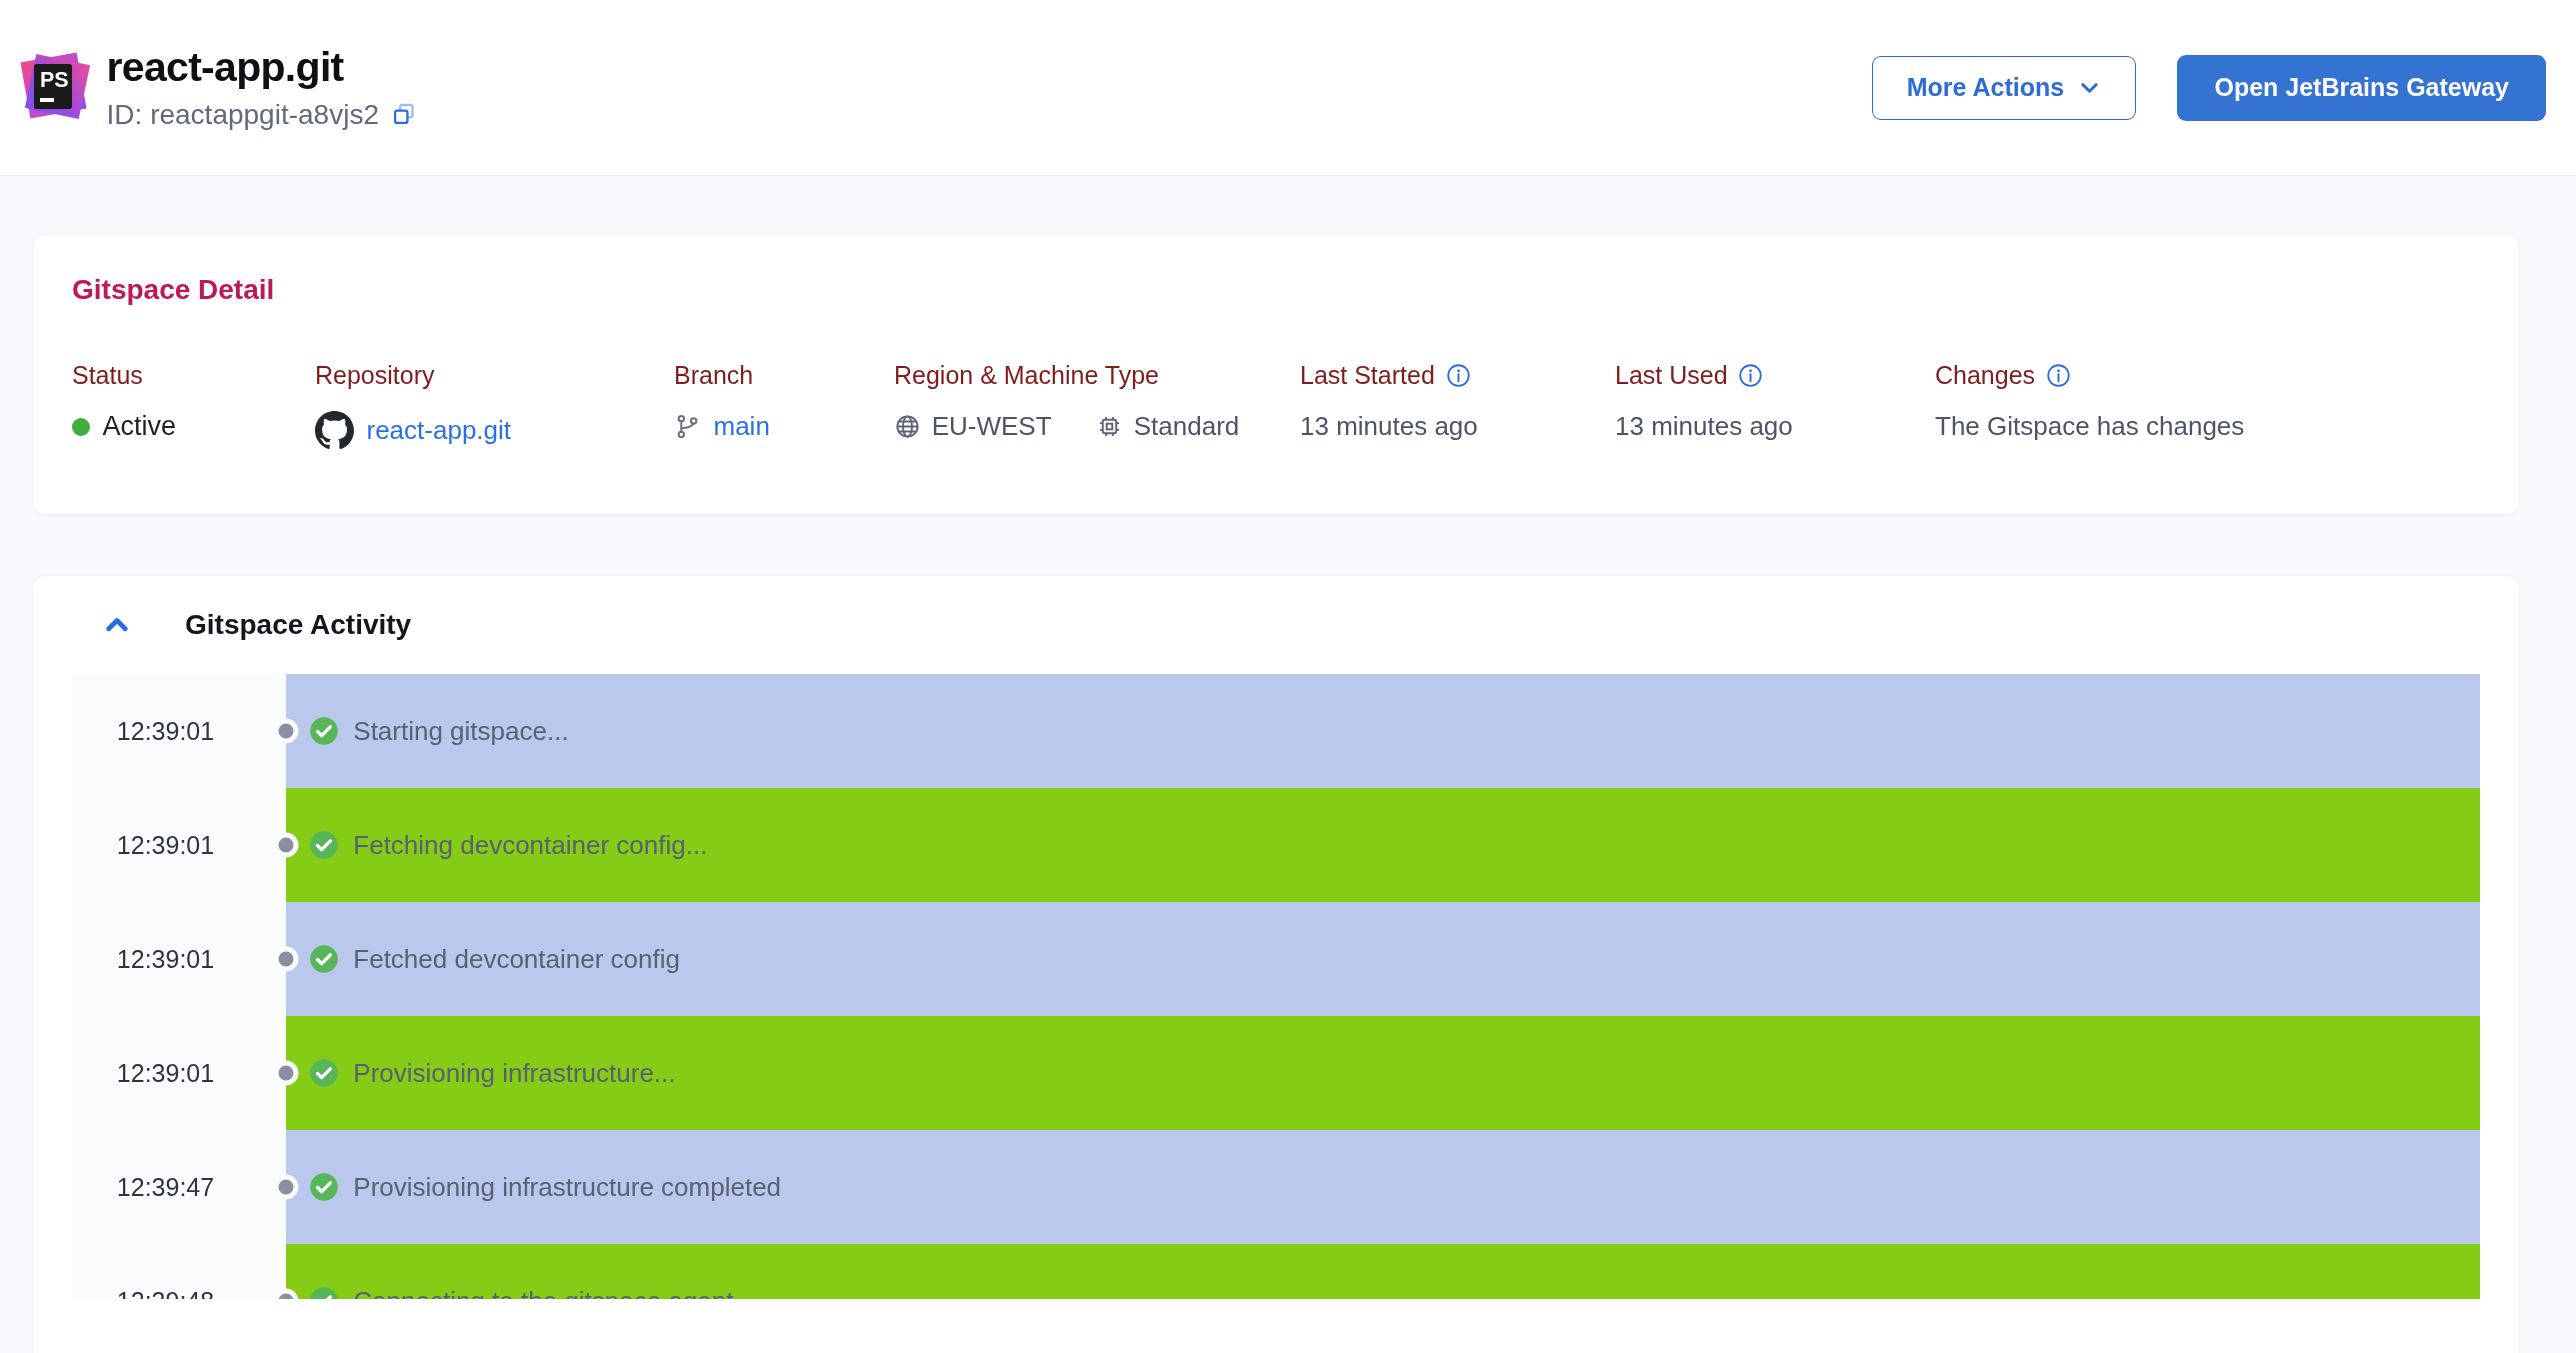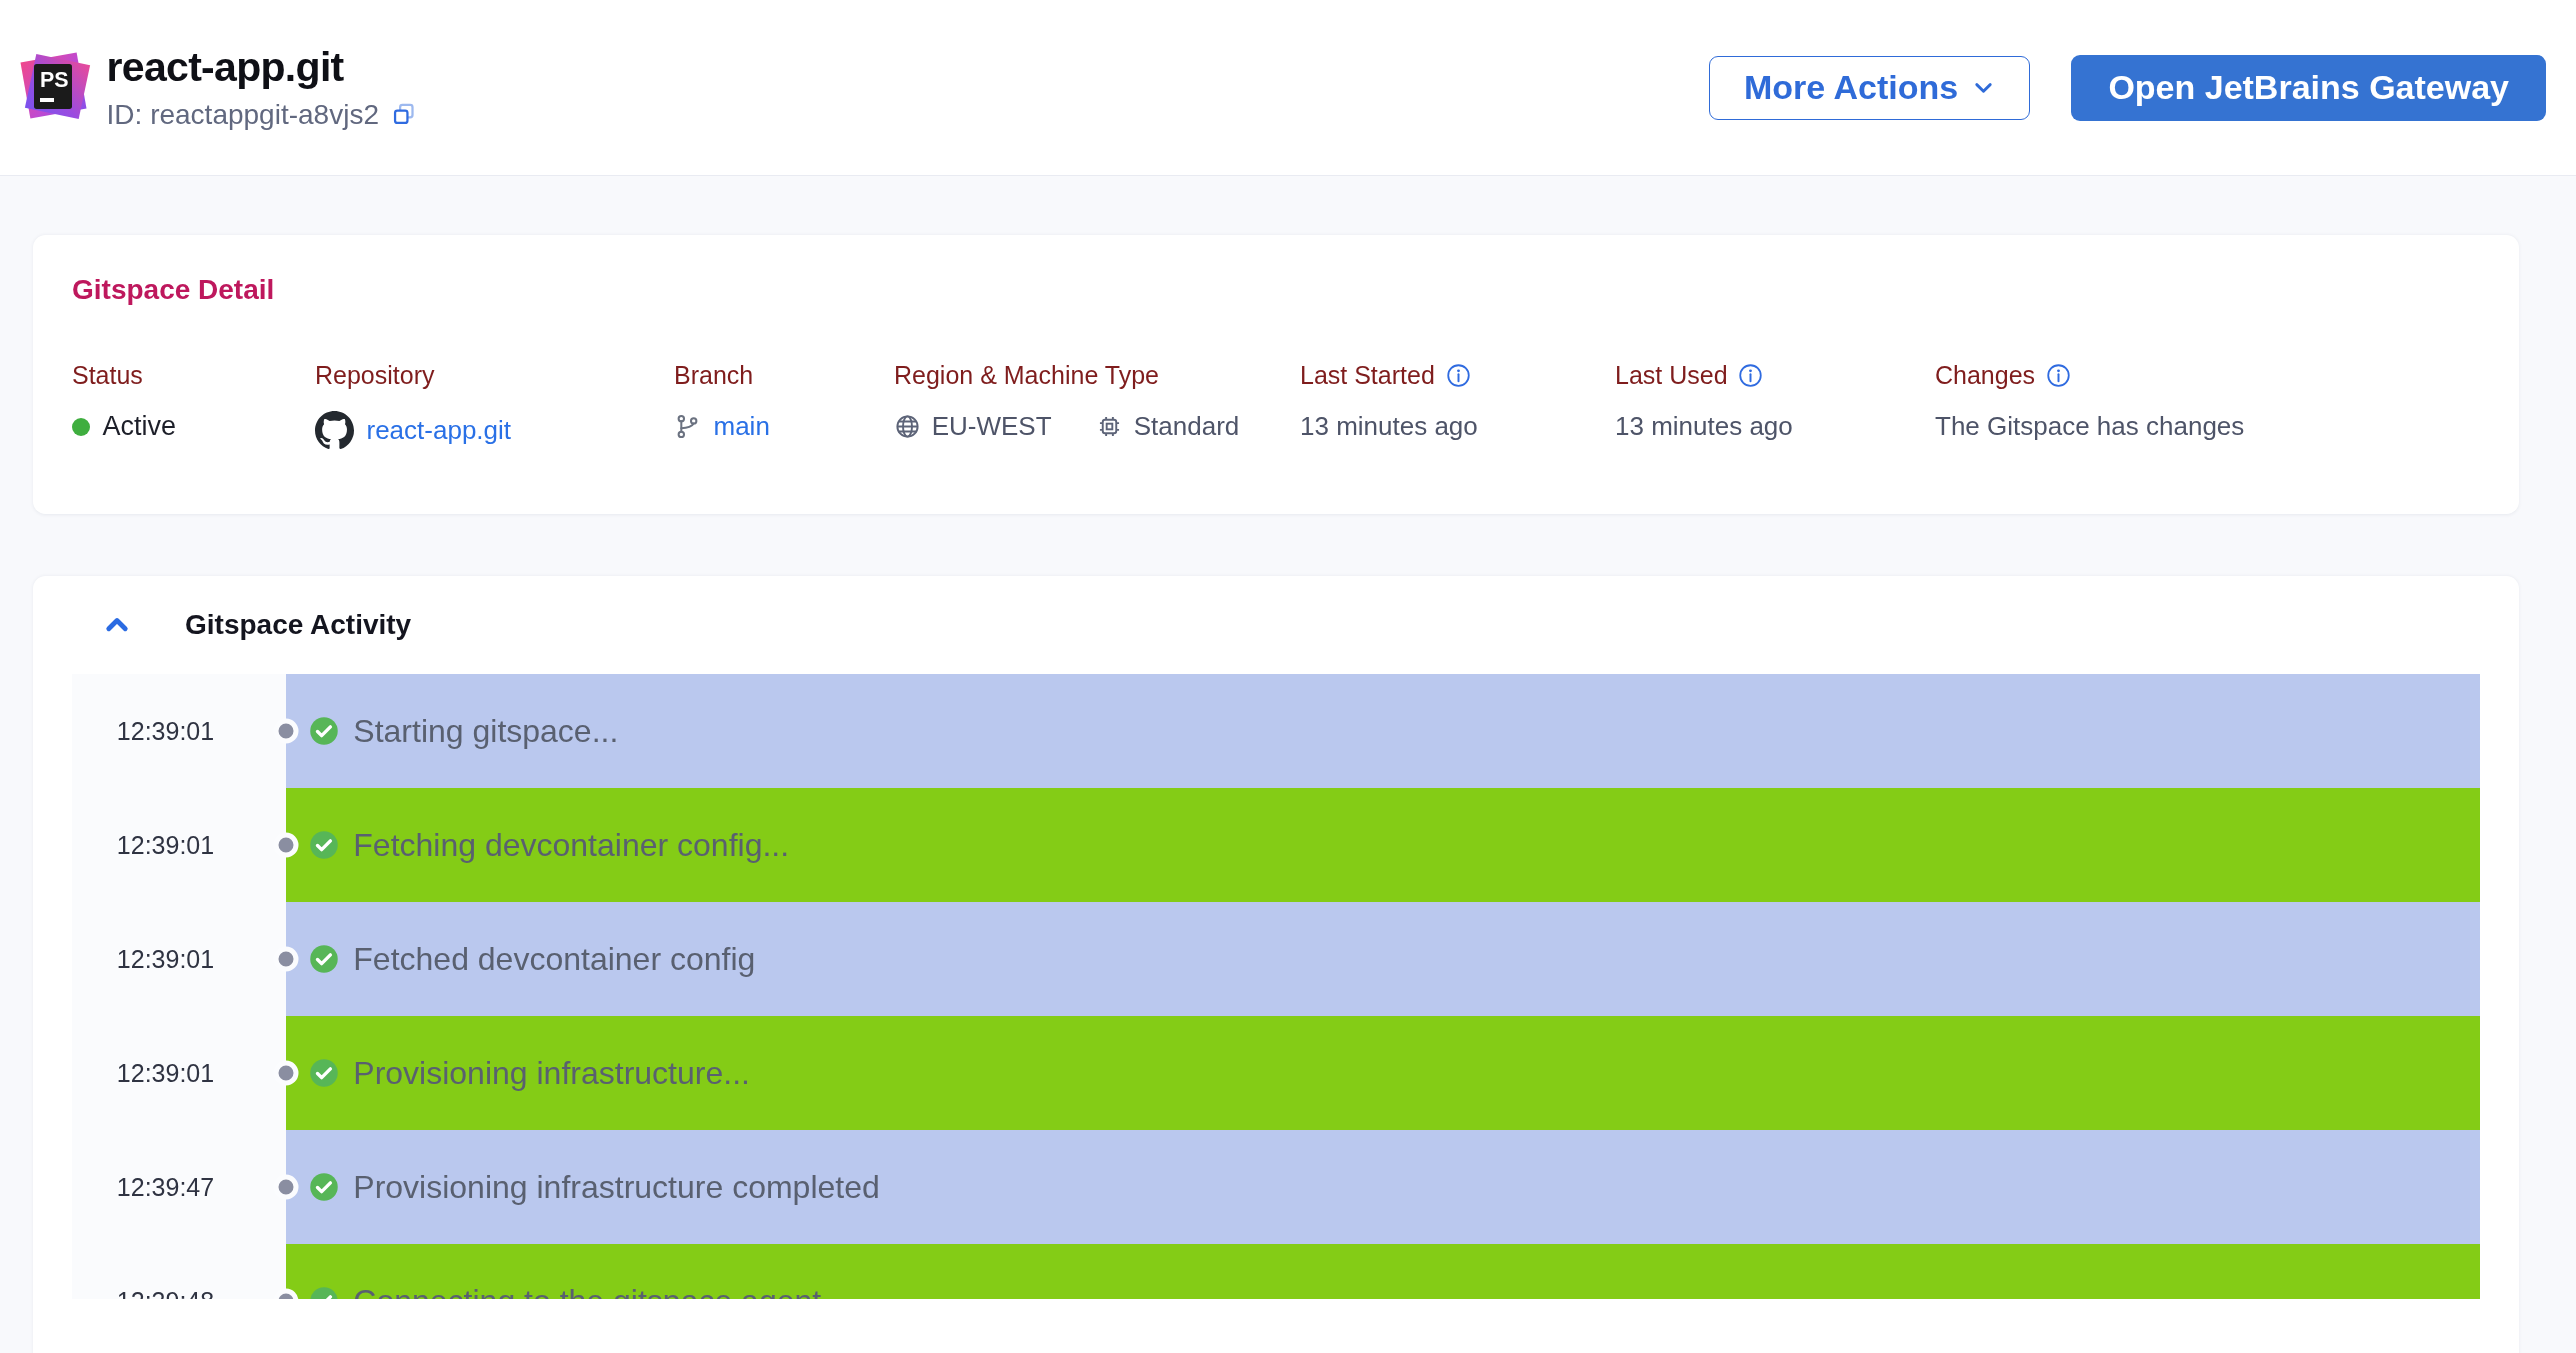--- a/index.html
+++ b/index.html
@@ -33,21 +33,21 @@
     padding:5.4px 0 0 6.2px; letter-spacing:0;
   }
   .logo-black::after {
     content:""; position:absolute; left:6.2px; bottom:7.1px; width:14.3px; height:4.5px; background:#ffffff;
   }
   .title-block { display:flex; flex-direction:column; }
   .page-title { font-size:41px; font-weight:700; color:#0f1016; letter-spacing:-0.7px; }
   .page-id-row { display:flex; align-items:center; gap:10.7px; margin-top:7.1px; }
   .page-id { font-size:28px; color:#61687f; }
   .topbar-actions { margin-left:auto; display:flex; align-items:center; gap:41px; }
-  .btn { border-radius:9px; font-weight:700; font-size:34px; display:flex; align-items:center; cursor:pointer; }
+  .btn { border-radius:9px; font-weight:700; font-size:25px; display:flex; align-items:center; cursor:pointer; }
   .btn-outline {
     height:64px; padding:0 34px; gap:14.3px;
     background:#fff; color:#2f6bd8; border:1.8px solid #2f6bd8;
   }
   .btn-primary {
     height:66px; padding:0 37px;
     background:#3573d2; color:#ffffff; border:none;
   }
 
   
@@ -86,21 +86,21 @@
     font-size:25px; color:#2f3342; padding-right:27px;
   }
   .log-content { flex:1; display:flex; align-items:center; padding-left:23px; gap:14.3px; }
   .tone-dark  { background:#bac8ee; }
   .tone-light { background:#84cc16; }
   .log-dot {
     position:absolute; left:214px; top:50%; transform:translate(-50%,-50%);
     width:15px; height:15px; border-radius:50%; background:#8a8ea1;
     border:5.4px solid #fbfcfe; box-sizing:content-box;
   }
-  .log-label { font-size:32px; color:#596070; }
+  .log-label { font-size:26px; color:#596070; }
   .icon { flex-shrink:0; display:inline-flex; }
 </style>
 </head>
 <body>
 
 <header class="topbar">
   <div class="logo-wrap">
     <div class="logo-facet1"></div>
     <div class="logo-facet2"></div>
     <div class="logo-black">PS</div>

